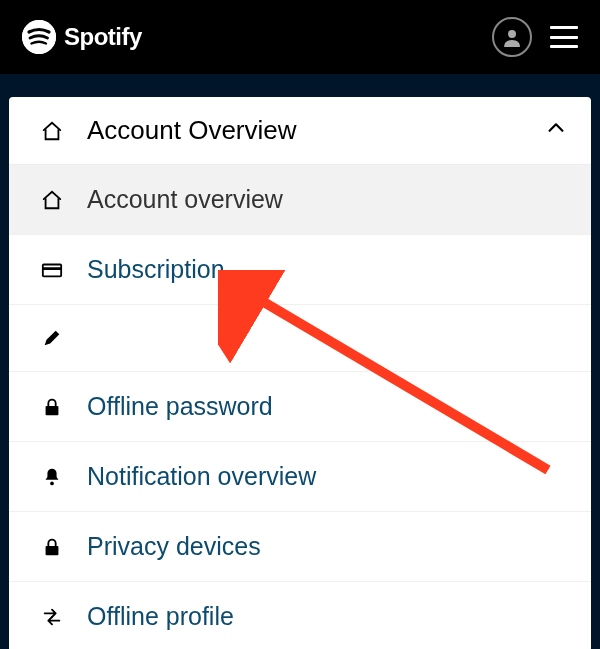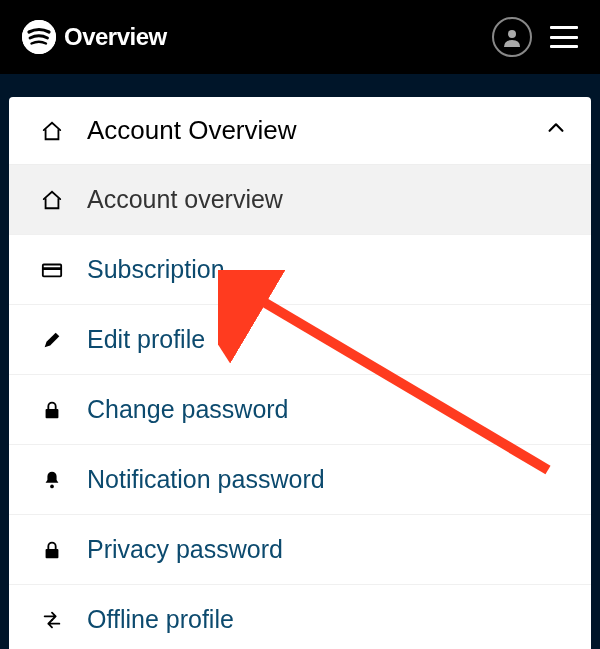--- a/index.html
+++ b/index.html
@@ -79,21 +79,21 @@
 <div class="topbar">
   <div class="brand">
     <div class="brand-logo">
       <svg viewBox="0 0 34 34">
         <circle cx="17" cy="17" r="17" fill="#fff"></circle>
         <path d="M7 12 Q17 7 27 12" stroke="#000" stroke-width="3.2" fill="none" stroke-linecap="round"></path>
         <path d="M8 18 Q17 13.5 25.5 18" stroke="#000" stroke-width="2.8" fill="none" stroke-linecap="round"></path>
         <path d="M9.5 23.5 Q17 20 24 23.5" stroke="#000" stroke-width="2.4" fill="none" stroke-linecap="round"></path>
       </svg>
     </div>
-    <span class="brand-text">Overview</span>
+    <span class="brand-text">Spotify</span>
   </div>
   <div class="topbar-right">
     <div class="profile-btn">
       <svg width="20" height="20" viewBox="0 0 20 20">
         <circle cx="10" cy="7" r="4" fill="#aaa"></circle>
         <path d="M2 20 Q2 13 10 13 Q18 13 18 20 Z" fill="#aaa"></path>
       </svg>
     </div>
     <div class="hamburger">
       <span></span>
@@ -140,51 +140,50 @@
     </span>
     <span class="menu-label">Subscription</span>
   </div>
 
   <div class="menu-item">
     <span class="ico">
       <svg viewBox="0 0 24 24">
           <path d="M4 20 L6 14 L16 4 L20 8 L10 18 Z" fill="#000"></path>
         </svg>
     </span>
-    <span class="menu-label">Edit profile</span>
   </div>
 
   <div class="menu-item">
     <span class="ico">
       <svg viewBox="0 0 24 24">
           <rect x="5" y="11" width="14" height="10" rx="1" fill="#000"></rect>
           <path d="M8 11 V8 a4 4 0 0 1 8 0 V11" stroke="#000" stroke-width="2" fill="none"></path>
         </svg>
     </span>
-    <span class="menu-label">Change password</span>
+    <span class="menu-label">Offline password</span>
   </div>
 
   <div class="menu-item">
     <span class="ico">
       <svg viewBox="0 0 24 24">
           <path d="M12 3 a5 5 0 0 1 5 5 v4 l2 3 H5 l2-3 V8 a5 5 0 0 1 5-5 Z" fill="#000"></path>
           <circle cx="12" cy="19" r="2" fill="#000"></circle>
         </svg>
     </span>
-    <span class="menu-label">Notification password</span>
+    <span class="menu-label">Notification overview</span>
   </div>
 
   <div class="menu-item">
     <span class="ico">
       <svg viewBox="0 0 24 24">
           <rect x="5" y="11" width="14" height="10" rx="1" fill="#000"></rect>
           <path d="M8 11 V8 a4 4 0 0 1 8 0 V11" stroke="#000" stroke-width="2" fill="none"></path>
         </svg>
     </span>
-    <span class="menu-label">Privacy password</span>
+    <span class="menu-label">Privacy devices</span>
   </div>
 
   <div class="menu-item" style="border-bottom:none;">
     <span class="ico">
       <svg viewBox="0 0 24 24">
           <path d="M4 8 H16 M16 8 L12 4 M16 8 L12 12" stroke="#000" stroke-width="2" fill="none" stroke-linecap="round"></path>
           <path d="M20 16 H8 M8 16 L12 12 M8 16 L12 20" stroke="#000" stroke-width="2" fill="none" stroke-linecap="round"></path>
         </svg>
     </span>
     <span class="menu-label">Offline profile</span>

